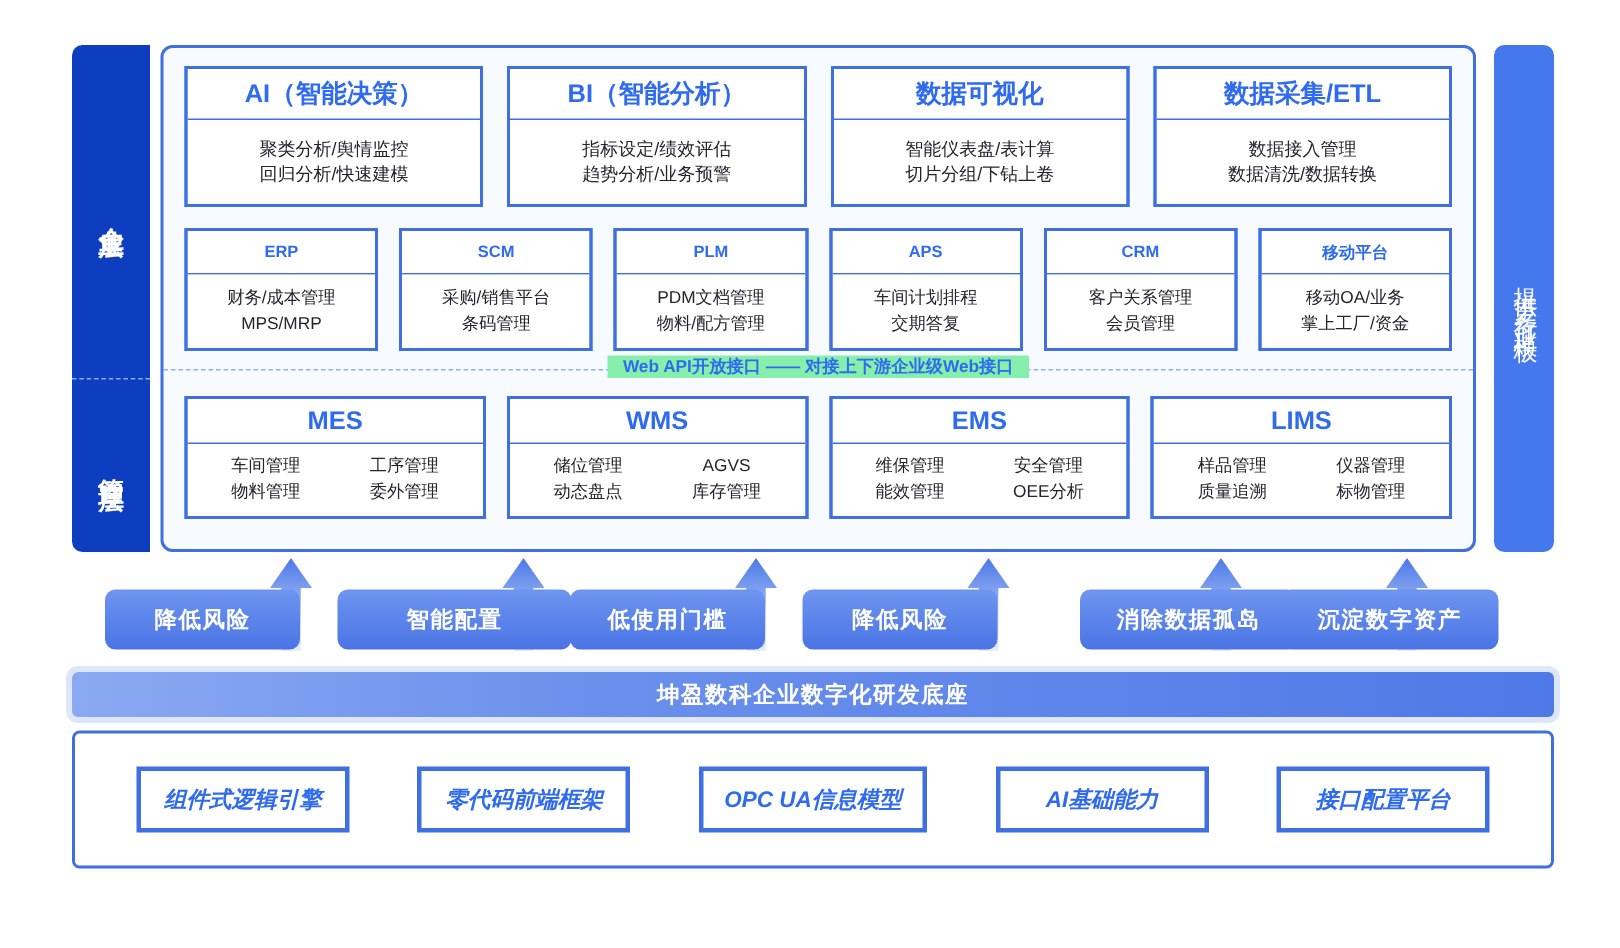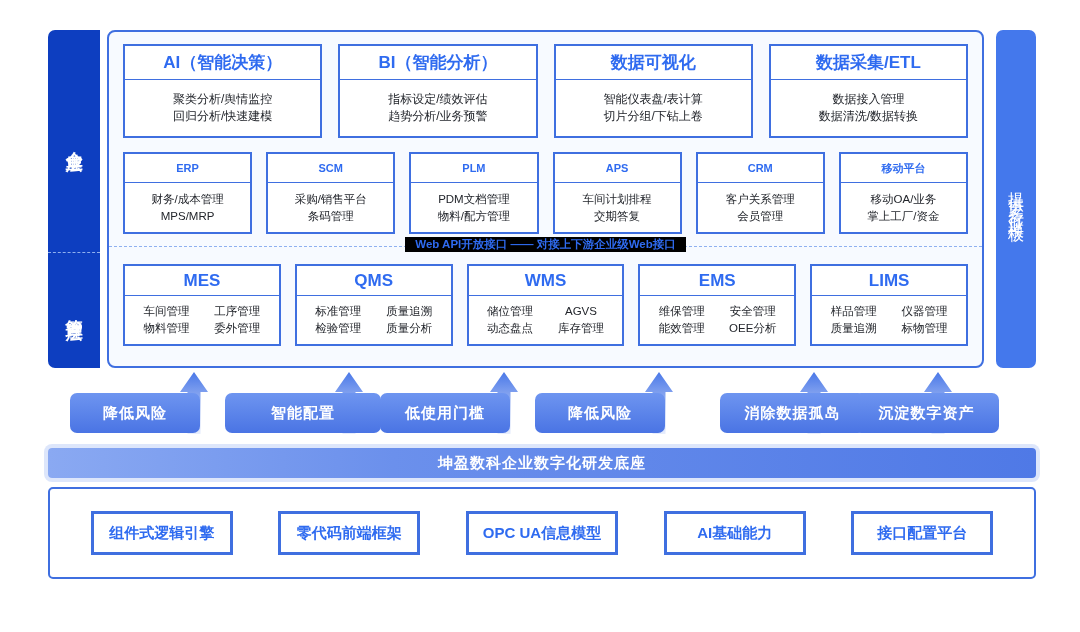--- a/index.html
+++ b/index.html
@@ -100,21 +100,21 @@
   .row2 .mod-title { height: 29px; font-size: 11px; }
   .row2 .mod-body { font-size: 11.5px; }
 
   
   .webapi {
     position: absolute; left: 0; right: 0; top: 205px;
     display: flex; align-items: center; justify-content: center;
     pointer-events: none;
   }
   .webapi-text {
-    background: #000000;
+    background: #86efac;
     padding: 0 10px;
     color: #2f6bf0;
     font-size: 11.5px;
     font-weight: bold;
     white-space: nowrap;
   }
 
   
   .row3 { display: flex; gap: 14px; height: 82px; margin-top: 30px; }
   .row3 .mod { flex: 1; }
@@ -182,20 +182,21 @@
     box-shadow: 0 0 0 4px rgba(150,176,242,0.32);
   }
   .foundation-body {
     margin-top: 9px;
     height: 92px;
     border: 2px solid #3f6fe0;
     border-radius: 5px;
     background: #ffffff;
     display: flex; align-items: center; justify-content: space-around;
     padding: 0 18px;
+    font-style: italic;
   }
   .cap {
     border: 3px solid #3f6fe0;
     background: #ffffff;
     height: 44px;
     min-width: 142px;
     padding: 0 14px;
     display: flex; align-items: center; justify-content: center;
     color: #2f6bf0;
     font-size: 15px;
@@ -307,33 +308,20 @@
         <div class="mod">
           <div class="mod-title">MES</div>
           <div class="mod-body">
             <div class="sub-row">
               <span>车间管理</span>
               <span>工序管理</span>
             </div>
             <div class="sub-row">
               <span>物料管理</span>
               <span>委外管理</span>
-            </div>
-          </div>
-        </div>
-        <div class="mod">
-          <div class="mod-title">QMS</div>
-          <div class="mod-body">
-            <div class="sub-row">
-              <span>标准管理</span>
-              <span>质量追溯</span>
-            </div>
-            <div class="sub-row">
-              <span>检验管理</span>
-              <span>质量分析</span>
             </div>
           </div>
         </div>
         <div class="mod">
           <div class="mod-title">WMS</div>
           <div class="mod-body">
             <div class="sub-row">
               <span>储位管理</span>
               <span>AGVS</span>
             </div>

